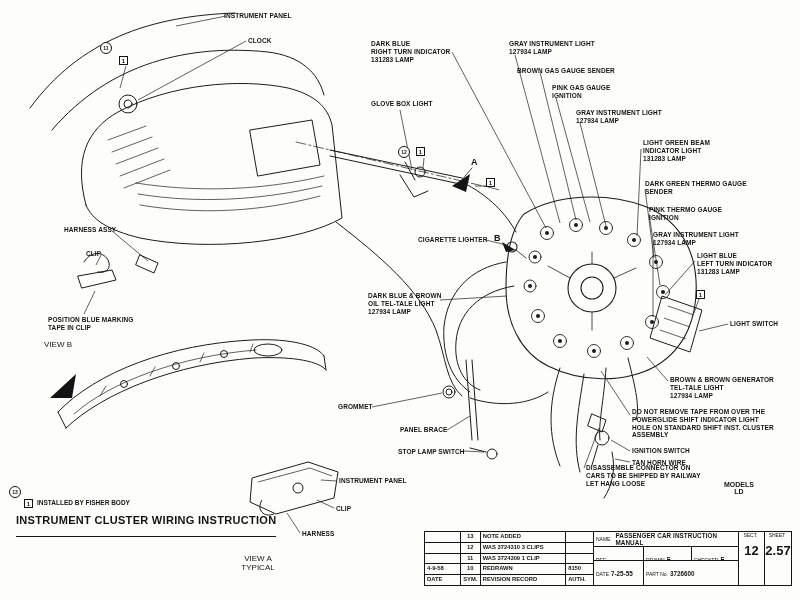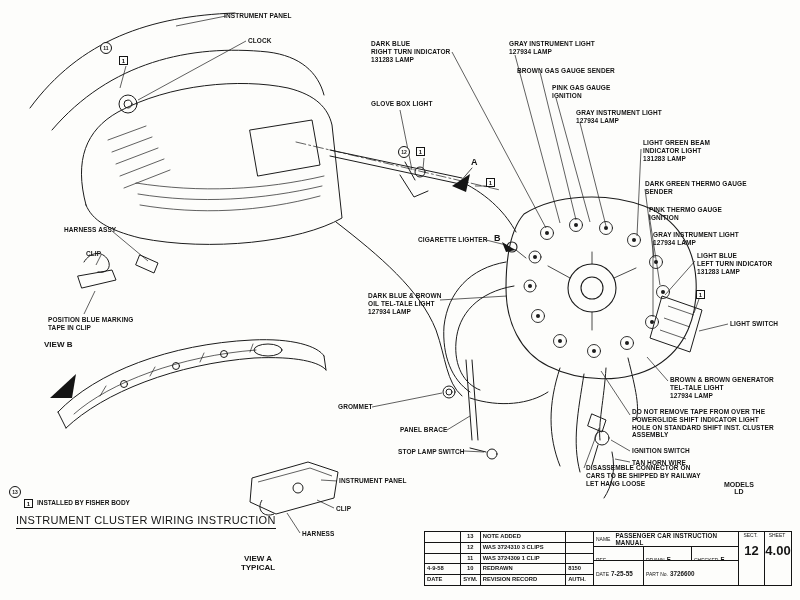--- a/index.html
+++ b/index.html
@@ -1,21 +1,21 @@
 <!DOCTYPE html>
 <html><head>
 <meta charset="utf-8">
 <style>
   *{margin:0;padding:0;box-sizing:border-box}
   html,body{background:#e9e9e9}
   #canvas{position:relative;width:800px;height:600px;background:#fdfdfb;font-family:"Liberation Sans",sans-serif;color:#141414;overflow:hidden}
   svg.art{position:absolute;left:0;top:0;width:800px;height:600px}
   .lbl{position:absolute;font-size:6.5px;font-weight:700;line-height:1.2;letter-spacing:.1px;white-space:pre-line;color:#141414}
-  .view-label{position:absolute;font-size:8px;font-weight:700;white-space:pre-line;text-align:center}
-  .main-title{position:absolute;left:16px;top:514px;font-size:11px;font-weight:400;letter-spacing:.3px;border-bottom:1.5px solid #141414;padding-bottom:2px}
+  .view-label{position:absolute;font-size:8px;font-weight:400;white-space:pre-line;text-align:center}
+  .main-title{position:absolute;left:16px;top:514px;font-size:11px;font-weight:700;letter-spacing:.3px;border-bottom:1.5px solid #141414;padding-bottom:10px}
   .models{position:absolute;left:724px;top:481px;font-size:7px;font-weight:700;text-align:center;white-space:pre-line}
   .fisher{position:absolute;left:37px;top:499px;font-size:6.5px;font-weight:700}
   .circ{position:absolute;width:12px;height:12px;border:1px solid #141414;border-radius:50%;font-size:5px;font-weight:700;line-height:10px;text-align:center;background:#fdfdfb}
   .boxm{position:absolute;width:9px;height:9px;border:1px solid #141414;font-size:6px;font-weight:700;line-height:8px;text-align:center;background:#fdfdfb}
   .letter{position:absolute;font-size:9px;font-weight:700}
   
   .tb{position:absolute;left:424px;top:531px;width:368px;height:55px;border:1.3px solid #141414;display:flex;background:#fdfdfb}
   .rev{width:169px;height:100%;border-right:1px solid #141414;display:flex;flex-direction:column;font-size:5.8px;font-weight:700}
   .rev-row{flex:1;display:flex;border-bottom:1px solid #141414;align-items:center}
   .rev-row:last-child{border-bottom:none}
@@ -308,17 +308,17 @@
         <span class="cell w50"><i class="tiny">DATE</i><b class="val">7-25-55</b></span>
         <span class="cell w94 last"><i class="tiny">PART No.</i><b class="val">3726600</b></span>
       </div>
     </div>
     <div class="sectcol">
       <span class="tiny">SECT.</span>
       <span class="bignum">12</span>
     </div>
     <div class="sheetcol">
       <span class="tiny">SHEET</span>
-      <span class="bignum">4.00</span>
+      <span class="bignum">2.57</span>
     </div>
   </div>
 
 </div>
 
 </body></html>

